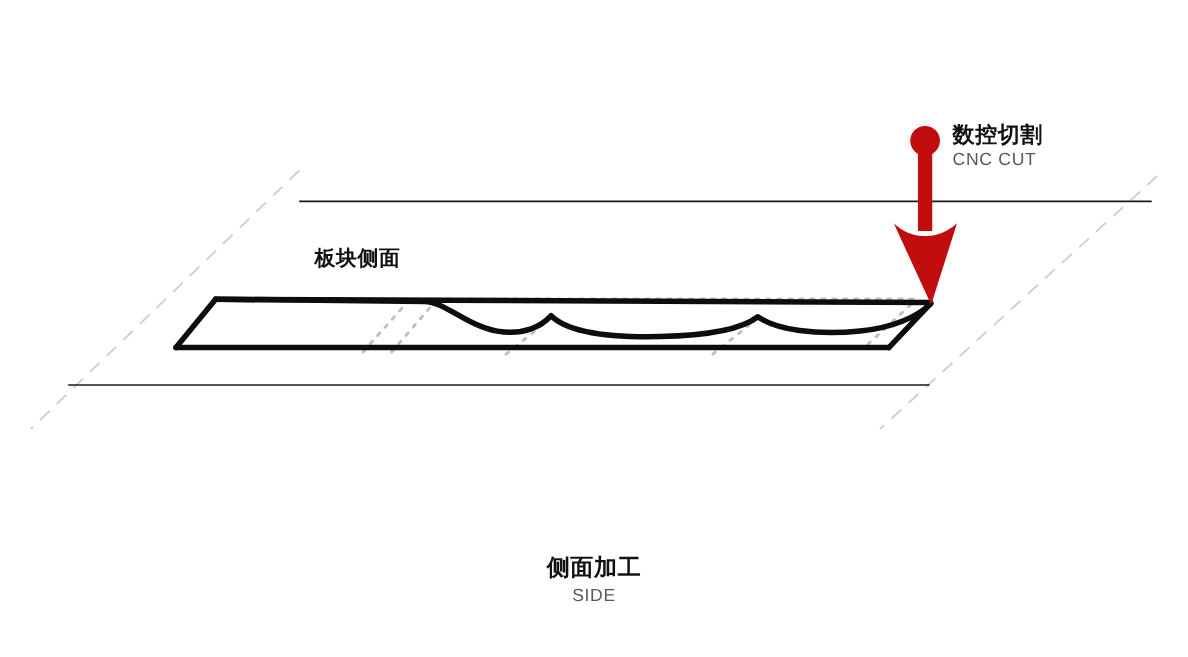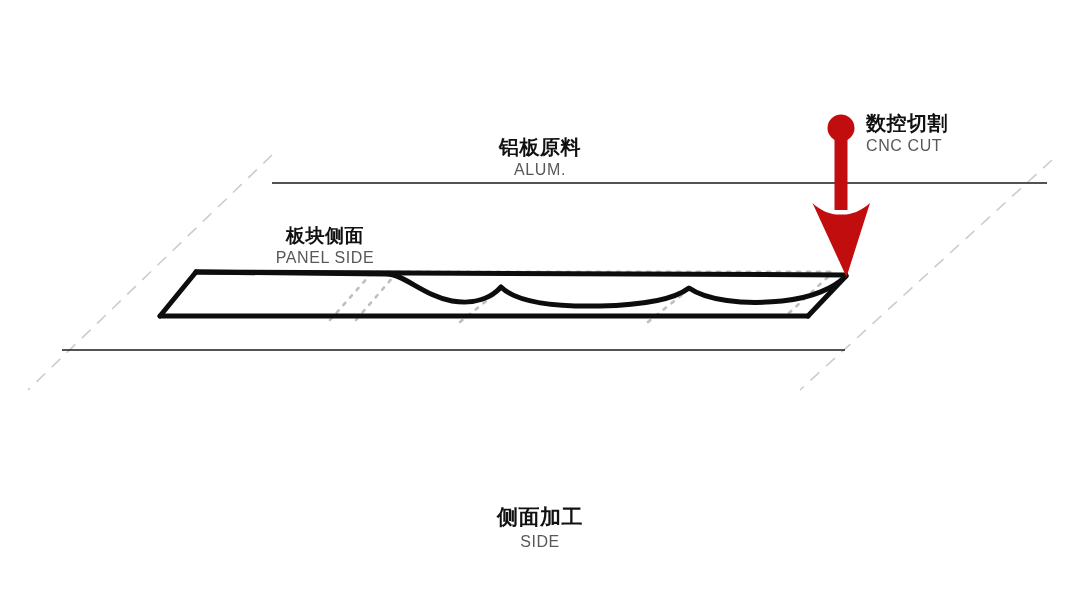--- a/index.html
+++ b/index.html
@@ -133,28 +133,23 @@
       <circle cx="841" cy="128" r="13.5"></circle>
       <rect x="834.5" y="136" width="13" height="74"></rect>
       <path d="M 846.5 277
                L 812.5 203
                C 822 212 832 215 841 214.5
                C 850 215 860 212 870 203
                Z"></path>
     </g>
   </svg>
 
-  <div class="label-block" id="label-alum">
-    <div class="label-cn">铝板原料</div>
-    <div class="label-en">ALUM.</div>
-  </div>
 
   <div class="label-block" id="label-panel-side">
     <div class="label-cn">板块侧面</div>
-    <div class="label-en">PANEL SIDE</div>
   </div>
 
   <div class="label-block" id="caption-side">
     <div class="label-cn">侧面加工</div>
     <div class="label-en">SIDE</div>
   </div>
 
   <div class="label-block" id="label-cnc">
     <div class="label-cn">数控切割</div>
     <div class="label-en">CNC CUT</div>

